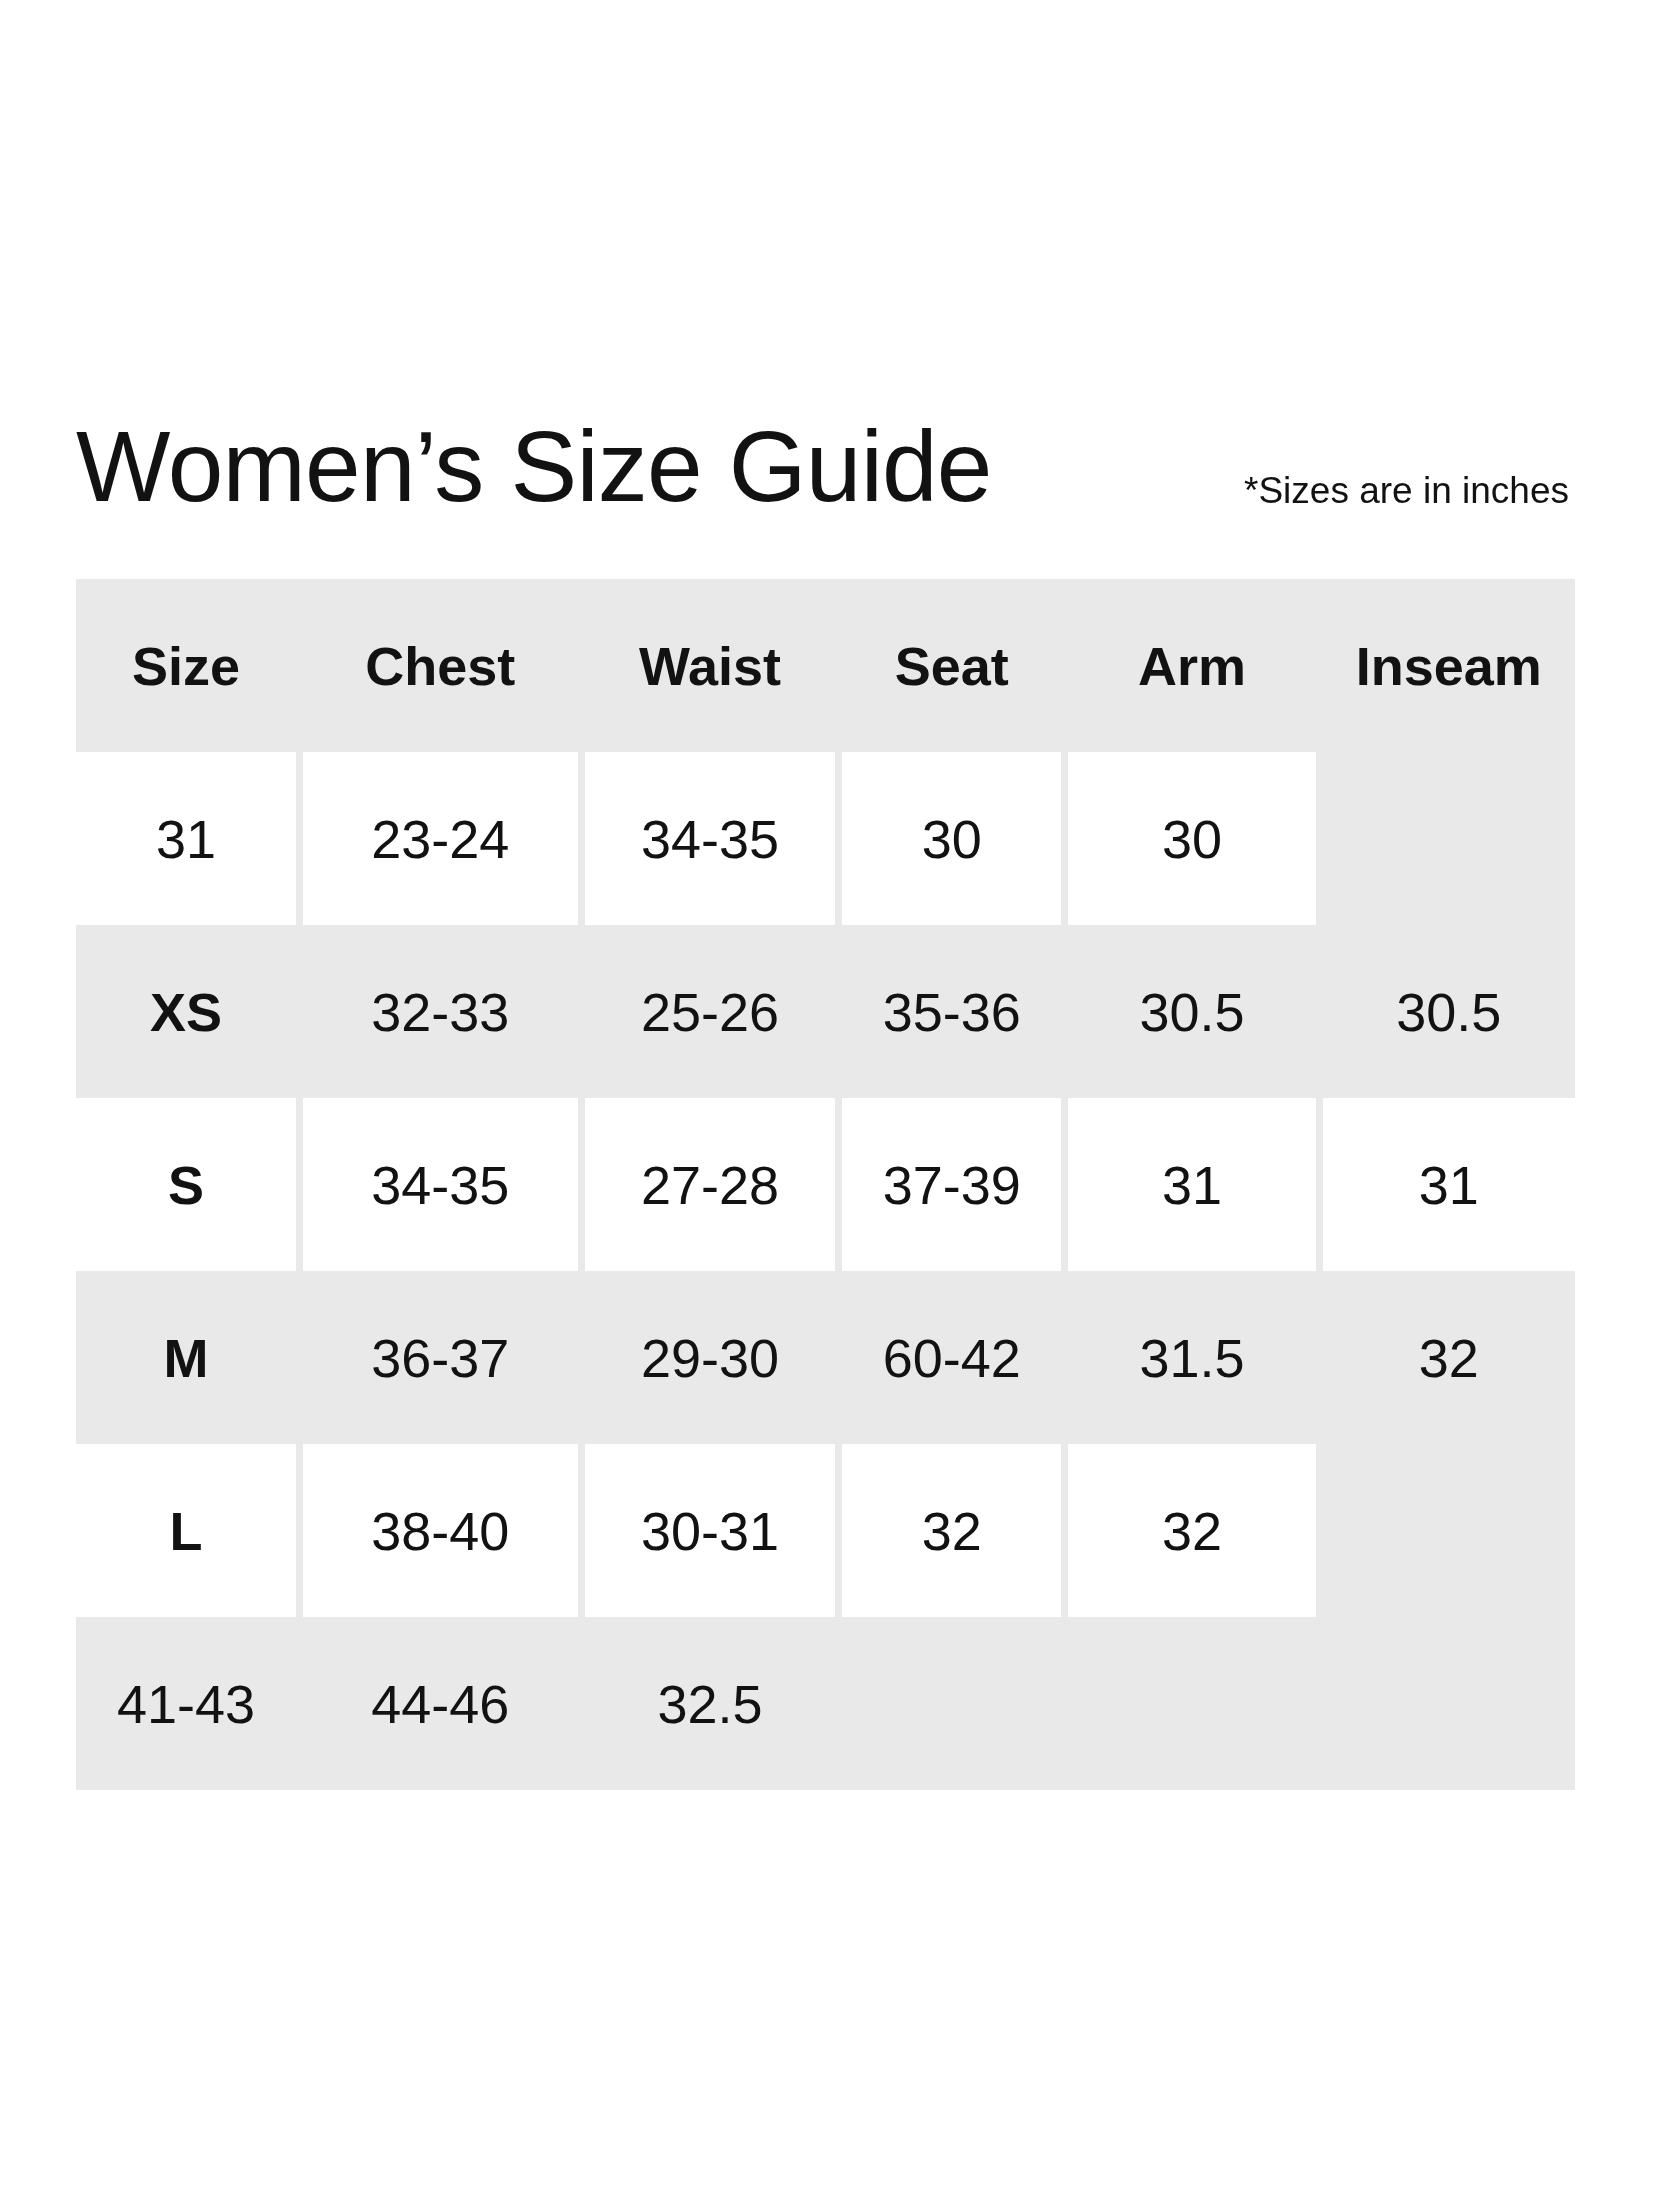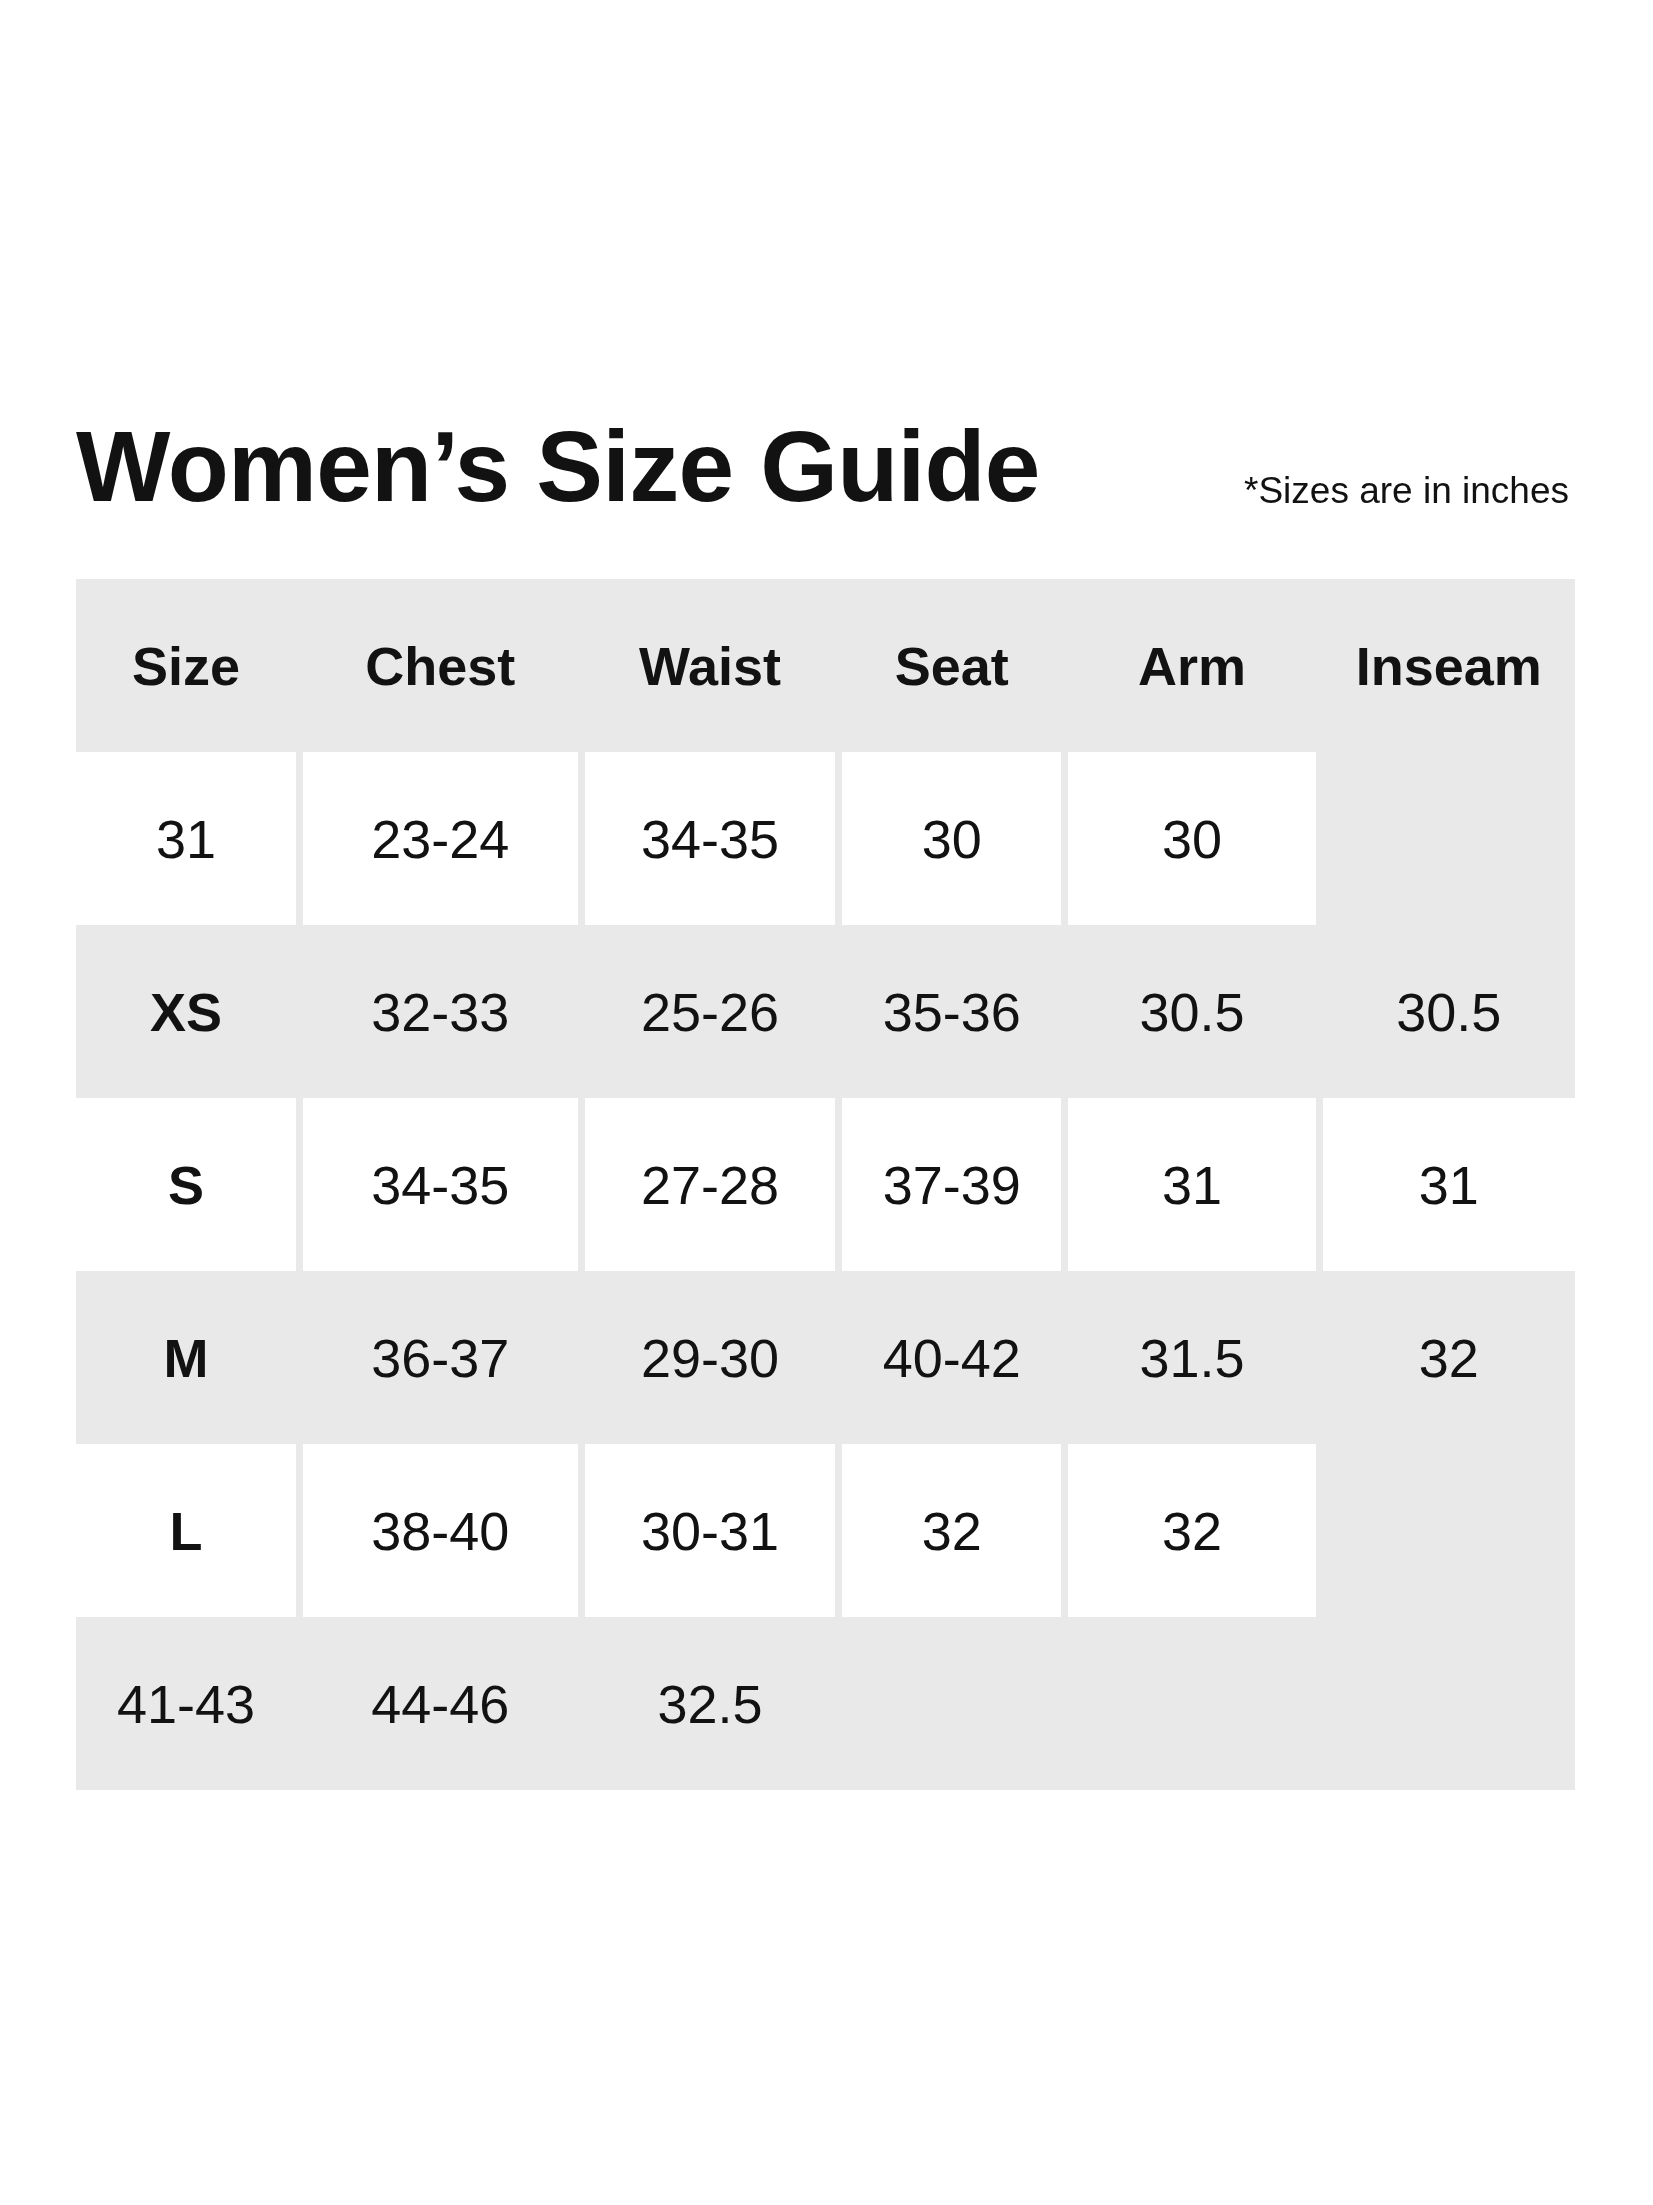--- a/index.html
+++ b/index.html
@@ -15,21 +15,21 @@
     font-family: "Liberation Sans", sans-serif;
     color: #121212;
     overflow: hidden;
   }
   .page-title {
     position: absolute;
     left: 76px;
     top: 416px;
     font-size: 100px;
     line-height: 100px;
-    font-weight: 700;
+    font-weight: 400;
     letter-spacing: -0.8px;
     white-space: nowrap;
   }
   .units-note {
     position: absolute;
     right: 85px;
     top: 472px;
     font-size: 37px;
     line-height: 37px;
     font-weight: 400;
@@ -109,21 +109,21 @@
       <div class="cell">27-28</div>
       <div class="cell">37-39</div>
       <div class="cell">31</div>
       <div class="cell">31</div>
     </div>
 
     <div class="t-row shaded-row">
       <div class="cell size-cell">M</div>
       <div class="cell">36-37</div>
       <div class="cell">29-30</div>
-      <div class="cell">40-42</div>
+      <div class="cell">60-42</div>
       <div class="cell">31.5</div>
       <div class="cell">32</div>
     </div>
 
     <div class="t-row white-row">
       <div class="cell size-cell">L</div>
       <div class="cell">38-40</div>
       <div class="cell">30-31</div>
       <div class="cell">32</div>
       <div class="cell">32</div>

